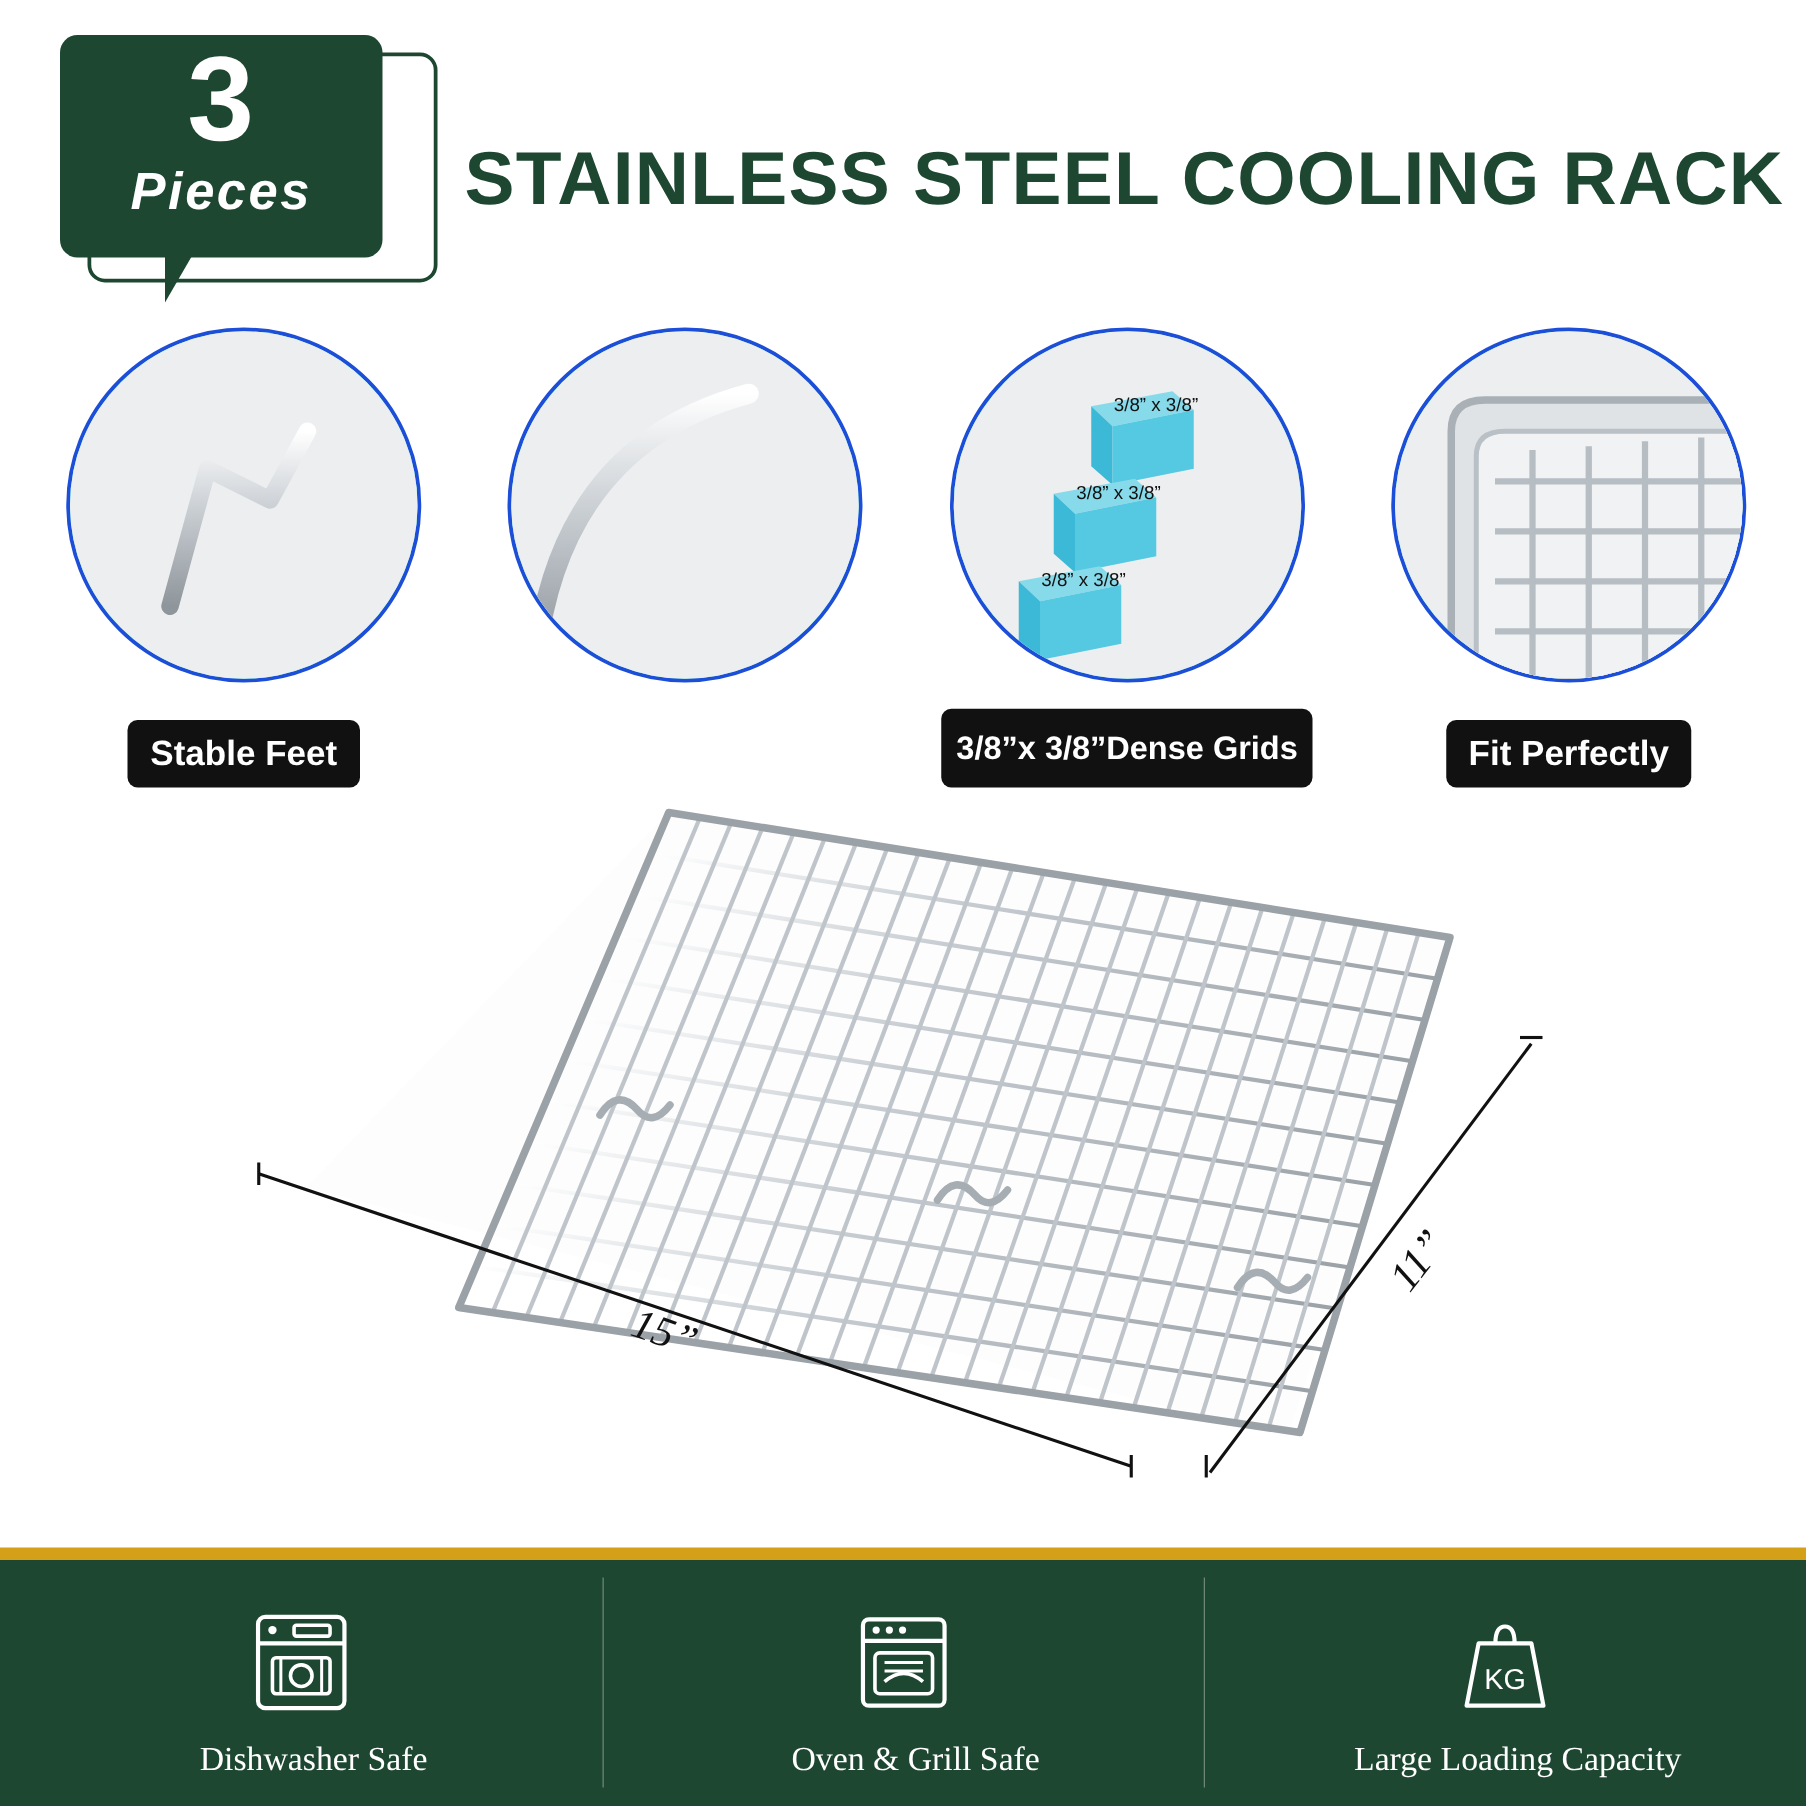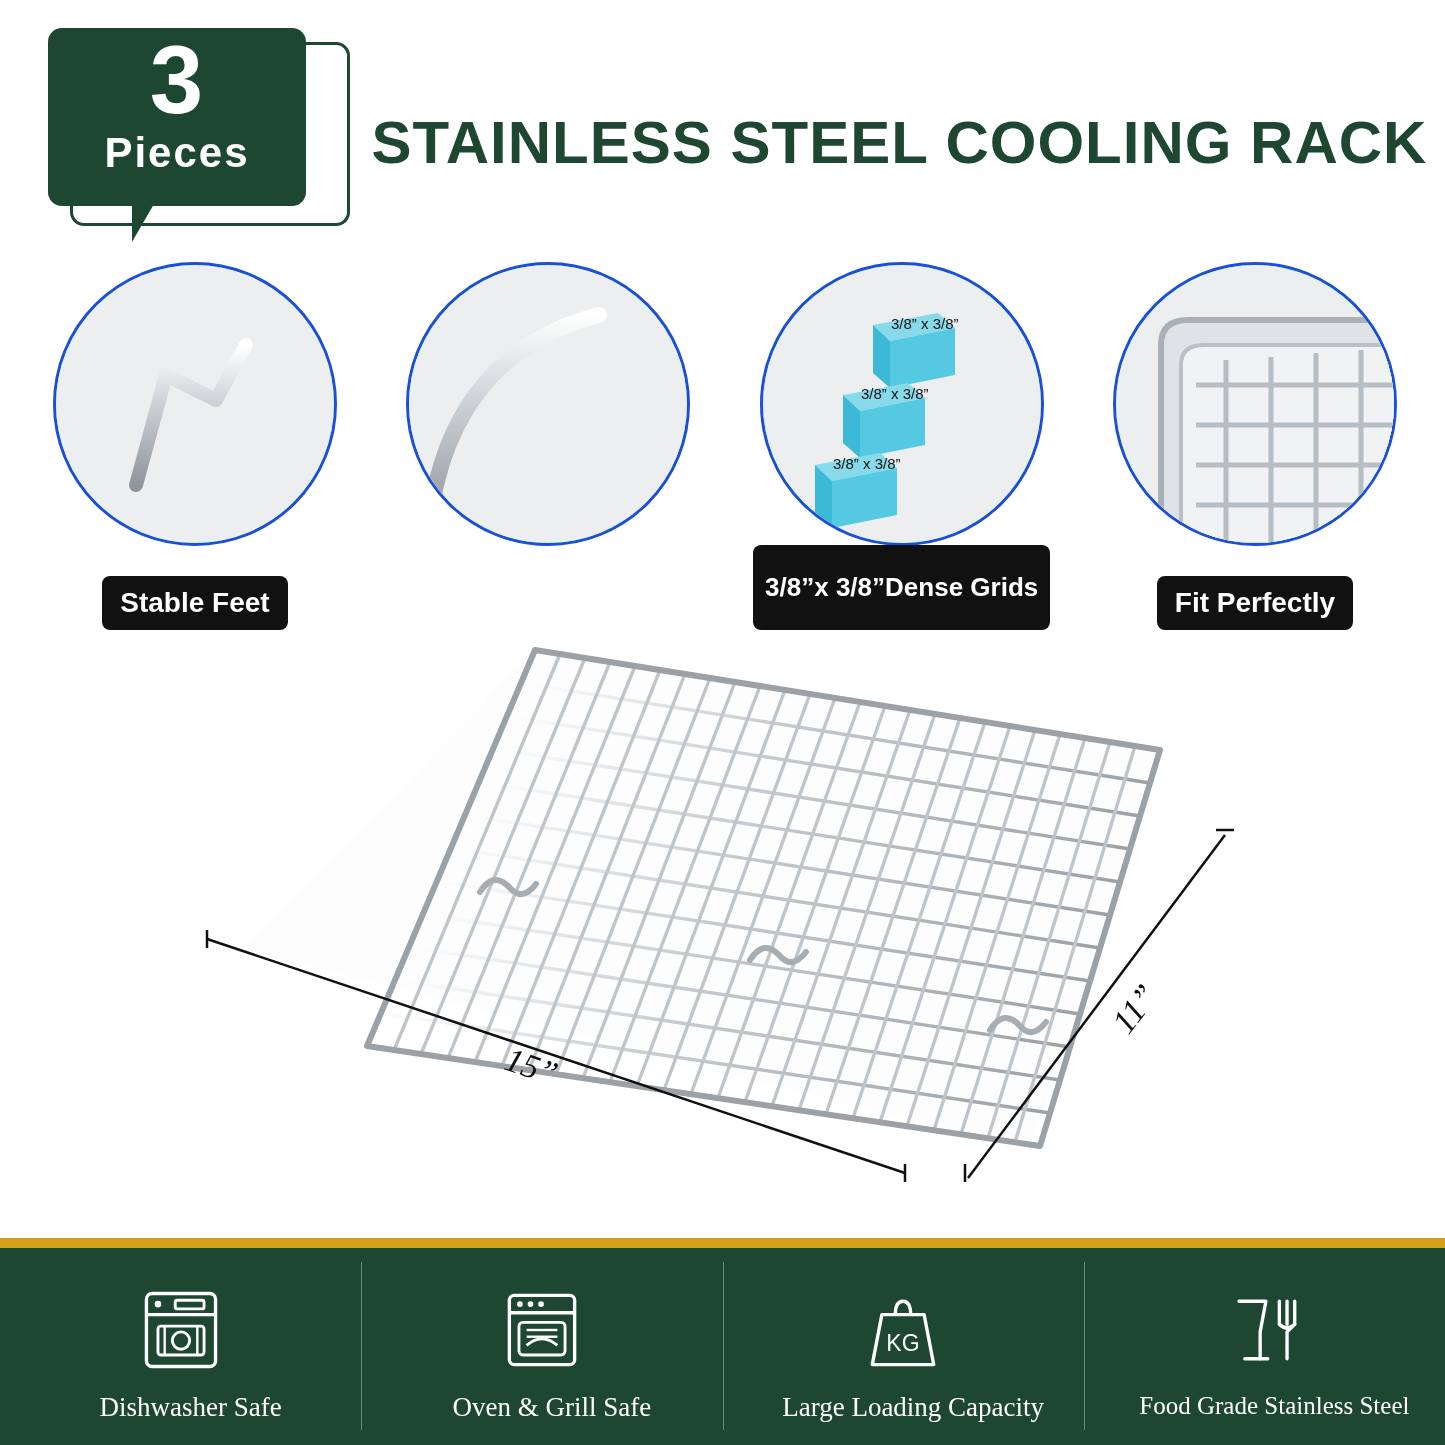--- a/index.html
+++ b/index.html
@@ -60,20 +60,21 @@
     font-weight: bold;
     line-height: 96px;
     letter-spacing: 1px;
     font-family: "Liberation Sans", sans-serif;
   }
   .badge-txt {
     font-size: 42px;
     font-weight: bold;
     line-height: 50px;
     letter-spacing: 2px;
+    font-style: italic;
   }
 
   
   #main-title {
     position: absolute;
     left: 362px;
     top: 108px;
     width: 1075px;
     text-align: center;
     color: #1e4731;
@@ -122,21 +123,21 @@
     bottom: 0px;
     background: #111111;
     color: #ffffff;
     font-size: 28px;
     font-weight: bold;
     padding: 11px 18px;
     border-radius: 8px;
     white-space: nowrap;
     letter-spacing: 0px;
   }
-  .cap-sm { font-size: 26px; padding: 27px 12px; }
+  .cap-sm { font-size: 26px; padding: 16px 12px; }
 
   
   #product-area {
     position: absolute;
     left: 150px;
     top: 630px;
     width: 1150px;
     height: 600px;
   }
   .dimlabel {
@@ -449,22 +450,13 @@
 
   <div class="bcell">
     <svg class="bicon" viewBox="0 0 100 100">
       <path d="M28 34 L72 34 L82 86 L18 86 Z" fill="none" stroke="#ffffff" stroke-width="3.5" stroke-linejoin="round"></path>
       <path d="M42 34 q0 -14 8 -14 q8 0 8 14" fill="none" stroke="#ffffff" stroke-width="3.5"></path>
       <text x="50" y="72" font-family="Liberation Sans, sans-serif" font-size="24" fill="#ffffff" text-anchor="middle">KG</text>
     </svg>
     <div class="blabel">Large Loading Capacity</div>
   </div>
 
-  <div class="bcell">
-    <svg class="bicon" viewBox="0 0 100 100">
-      <path d="M24 20 L52 20 L46 52 L46 80 L54 80" fill="none" stroke="#ffffff" stroke-width="3.5" stroke-linejoin="round" stroke-linecap="round"></path>
-      <path d="M30 80 L46 80" fill="none" stroke="#ffffff" stroke-width="3.5" stroke-linecap="round"></path>
-      <path d="M66 20 L66 44 M74 20 L74 44 M82 20 L82 44" stroke="#ffffff" stroke-width="3.5" stroke-linecap="round"></path>
-      <path d="M66 44 q8 8 16 0 L74 52 L74 80" fill="none" stroke="#ffffff" stroke-width="3.5" stroke-linejoin="round" stroke-linecap="round"></path>
-    </svg>
-    <div class="blabel small">Food Grade Stainless Steel</div>
-  </div>
 </div>
 
 </body></html>

